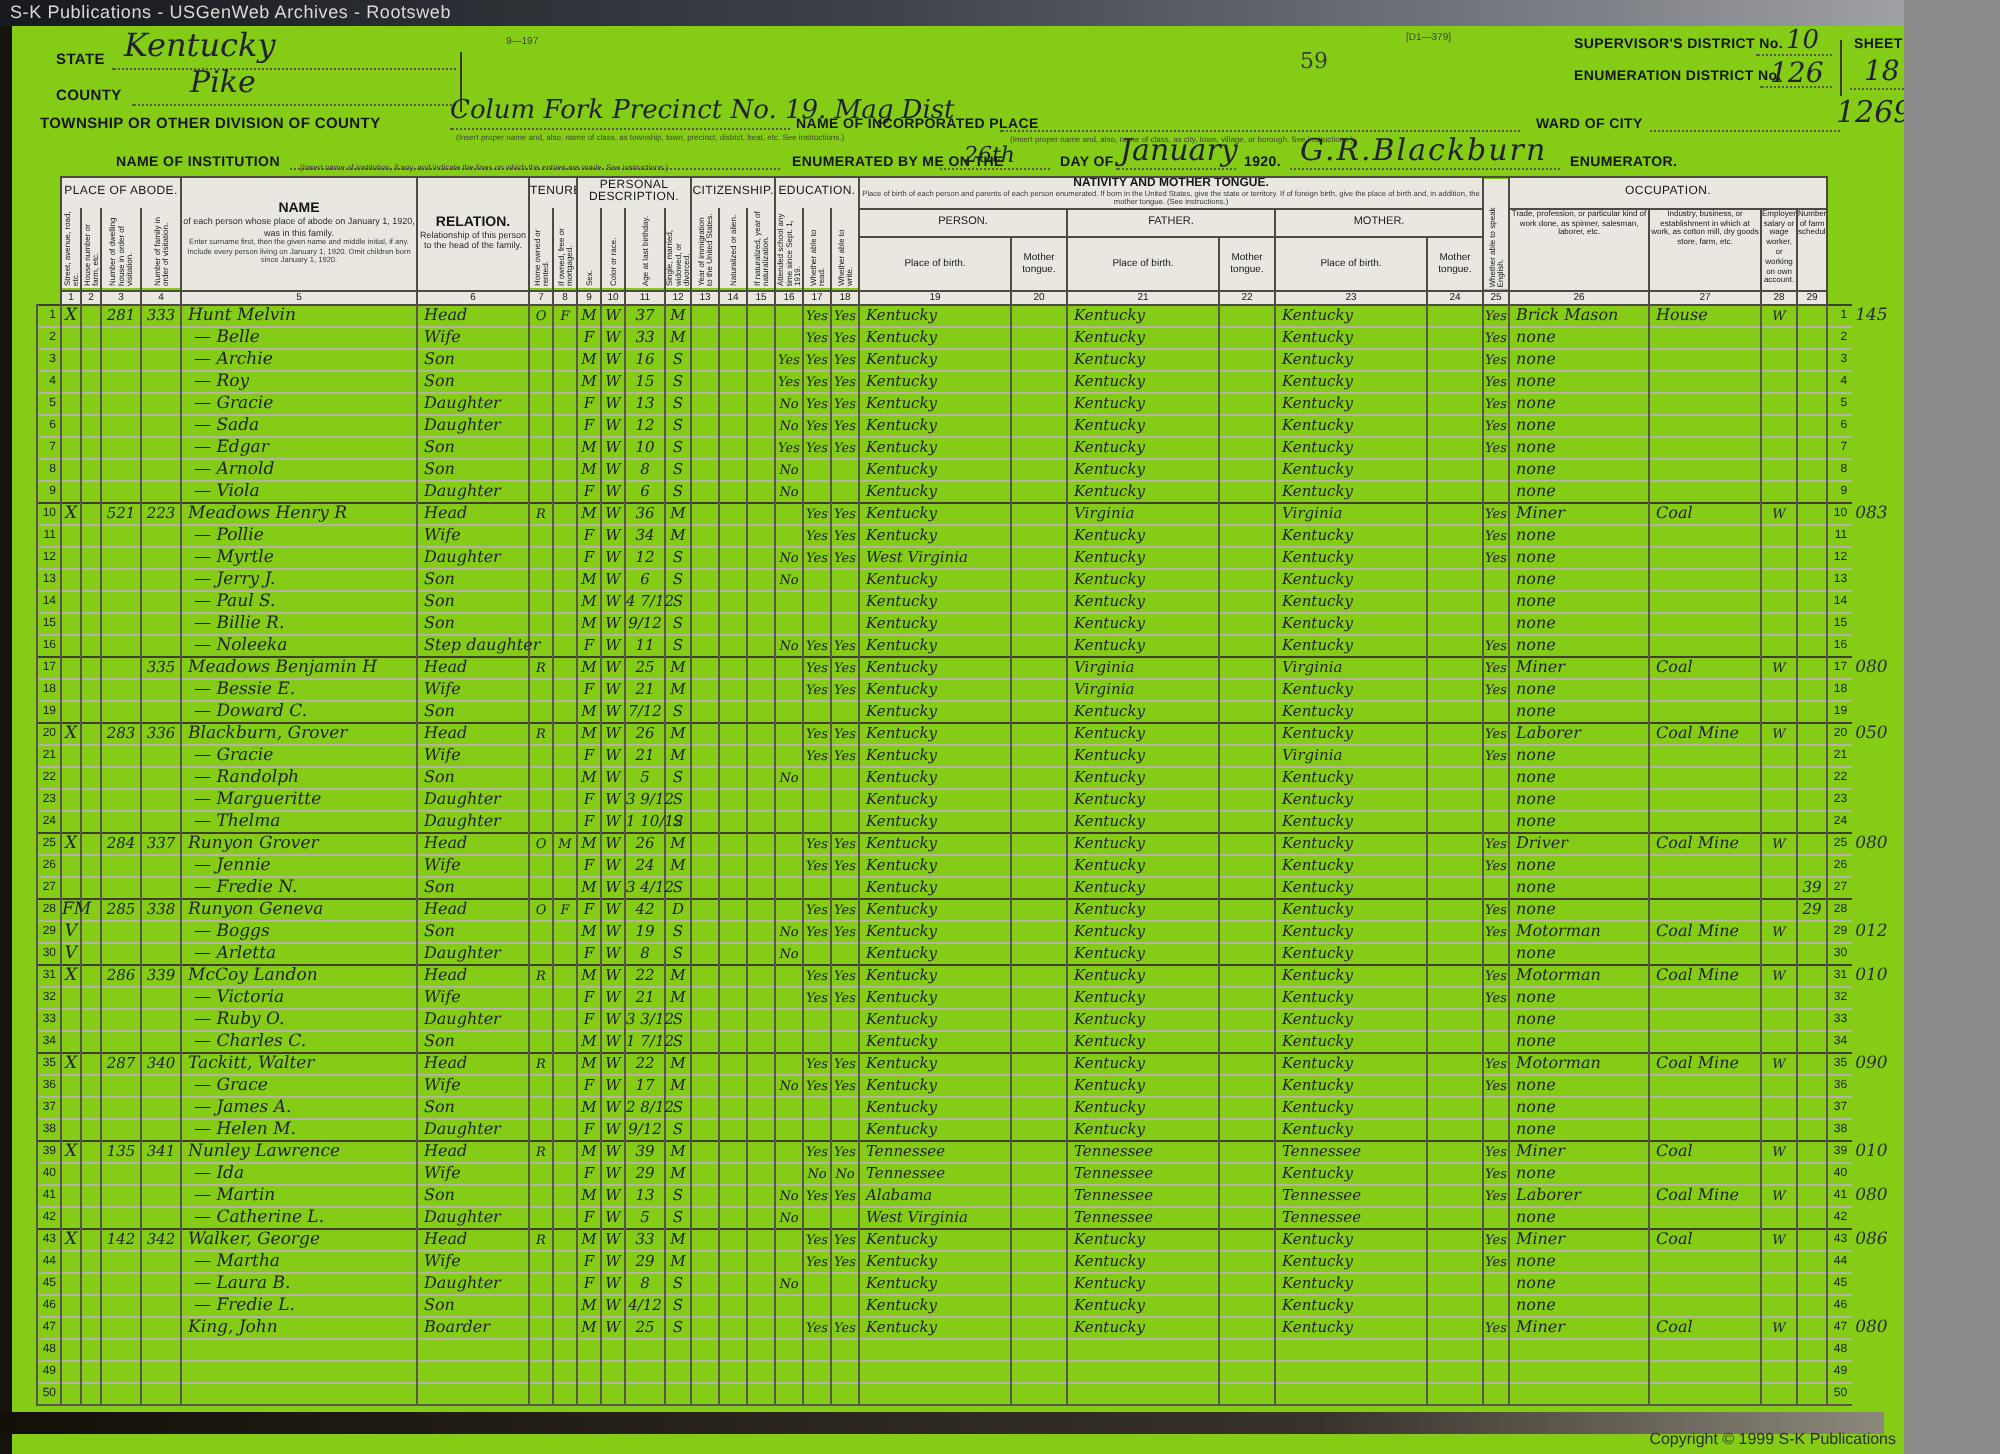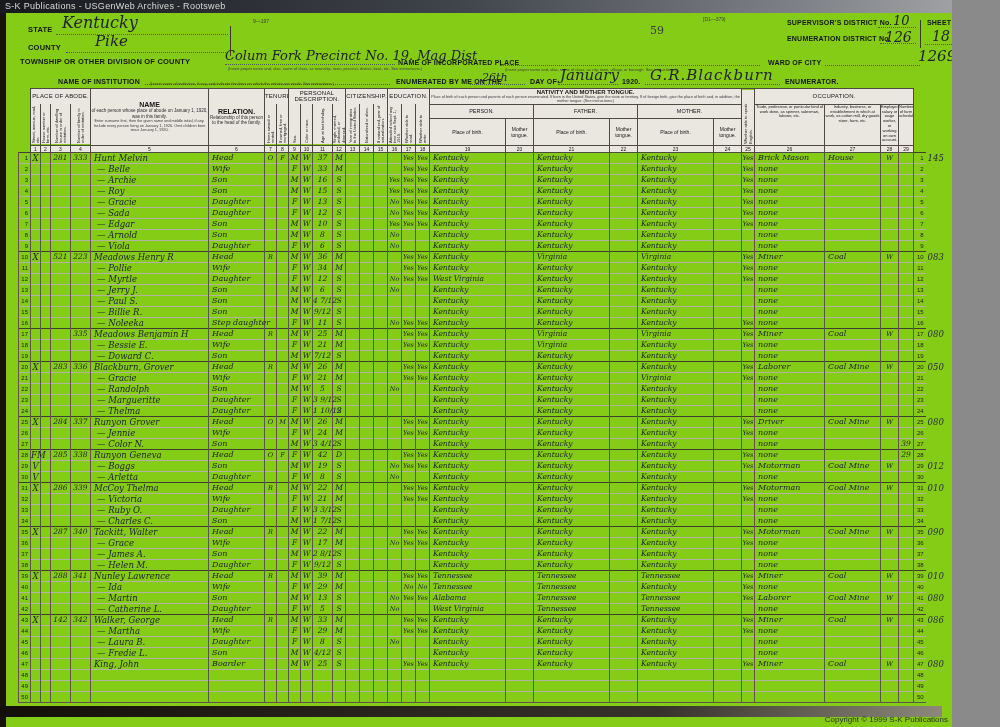--- a/index.html
+++ b/index.html
@@ -1122,21 +1122,21 @@
           <td class="sm hw c29"></td>
           <td class="ln">26</td>
           <td class="note hw bn"></td>
         </tr>
         <tr>
           <td class="ln">27</td>
           <td class="mark hw"></td>
           <td class=""></td>
           <td class="sm hw"></td>
           <td class="sm hw"></td>
-          <td class="name hw dash">— Color N.</td>
+          <td class="name hw dash">— Fredie N.</td>
           <td class="relc hw">Son</td>
           <td class="yn hw"></td>
           <td class="yn hw"></td>
           <td class="sm hw">M</td>
           <td class="sm hw">W</td>
           <td class="sm hw">3 4/12</td>
           <td class="sm hw">S</td>
           <td class=""></td>
           <td class=""></td>
           <td class=""></td>
@@ -1258,21 +1258,21 @@
           <td class="sm hw c29"></td>
           <td class="ln">30</td>
           <td class="note hw bn"></td>
         </tr>
         <tr class="fam">
           <td class="ln">31</td>
           <td class="mark hw">X</td>
           <td class=""></td>
           <td class="sm hw">286</td>
           <td class="sm hw">339</td>
-          <td class="name hw">McCoy Thelma</td>
+          <td class="name hw">McCoy Landon</td>
           <td class="relc hw">Head</td>
           <td class="yn hw">R</td>
           <td class="yn hw"></td>
           <td class="sm hw">M</td>
           <td class="sm hw">W</td>
           <td class="sm hw">22</td>
           <td class="sm hw">M</td>
           <td class=""></td>
           <td class=""></td>
           <td class=""></td>
@@ -1528,21 +1528,21 @@
           <td class="occ hw"></td>
           <td class="yn hw"></td>
           <td class="sm hw c29"></td>
           <td class="ln">38</td>
           <td class="note hw bn"></td>
         </tr>
         <tr class="fam">
           <td class="ln">39</td>
           <td class="mark hw">X</td>
           <td class=""></td>
-          <td class="sm hw">288</td>
+          <td class="sm hw">135</td>
           <td class="sm hw">341</td>
           <td class="name hw">Nunley Lawrence</td>
           <td class="relc hw">Head</td>
           <td class="yn hw">R</td>
           <td class="yn hw"></td>
           <td class="sm hw">M</td>
           <td class="sm hw">W</td>
           <td class="sm hw">39</td>
           <td class="sm hw">M</td>
           <td class=""></td>

